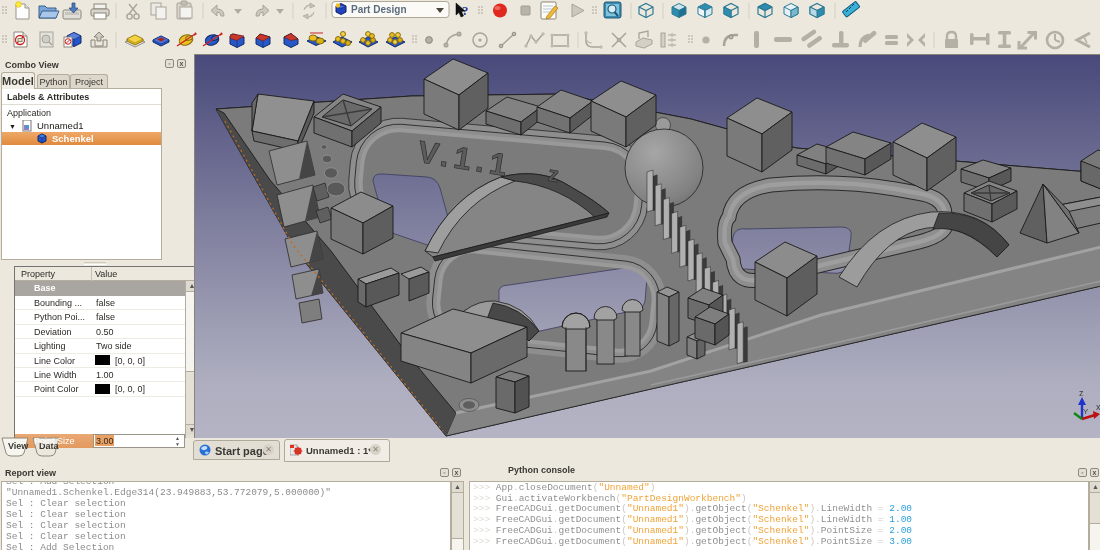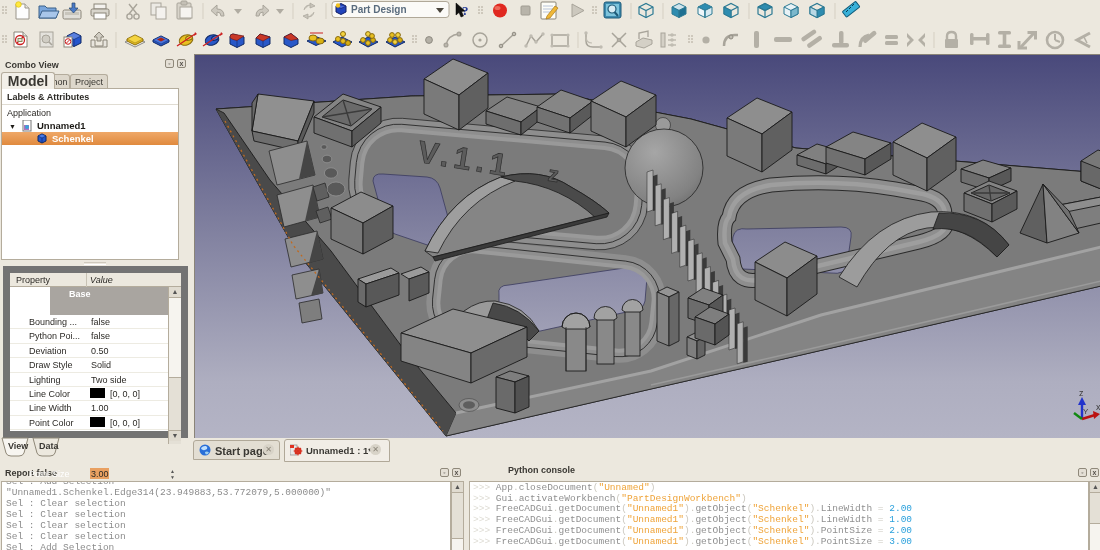--- a/index.html
+++ b/index.html
@@ -394,70 +394,66 @@
         <path d="M16,1 L3,8 L16,15" fill="none" stroke="#b4b0a6" stroke-width="3"></path>
         <path d="M10,5 L13,11" stroke="#b4b0a6" stroke-width="1.6"></path>
       </g>
 </svg>
 
 <div class="abs" id="leftdock" style="left:0;top:54px;width:193px;height:408px;background:#ece8de;">
   <div class="abs panelhead" style="left:5px;top:6px;">Combo View</div>
   <div class="winbtn" style="left:165px;top:5px;">◦</div>
   <div class="winbtn" style="left:177px;top:5px;">x</div>
 
-  <div class="abs" style="left:1px;top:18px;width:54px;height:17px;background:#f2efe8;border:1px solid #b4ac9c;border-bottom:none;border-radius:3px 3px 0 0;font-size:14px;font-weight:bold;color:#3a3833;text-align:center;line-height:16px;z-index:2;">Model</div>
+  <div class="abs" style="left:1px;top:18px;width:34px;height:17px;background:#f2efe8;border:1px solid #b4ac9c;border-bottom:none;border-radius:3px 3px 0 0;font-size:11px;font-weight:bold;color:#3a3833;text-align:center;line-height:16px;z-index:2;">Model</div>
   <div class="abs" style="left:37px;top:20px;width:33px;height:15px;background:#ddd7cb;border:1px solid #b4ac9c;border-bottom:none;border-radius:3px 3px 0 0;font-size:9px;color:#3a3833;text-align:center;line-height:15px;">Python</div>
   <div class="abs" style="left:70px;top:20px;width:38px;height:15px;background:#ddd7cb;border:1px solid #b4ac9c;border-bottom:none;border-radius:3px 3px 0 0;font-size:9px;color:#3a3833;text-align:center;line-height:15px;">Project</div>
 
-  <div class="abs" style="left:1px;top:34px;width:178px;height:172px;background:#fff;border:1px solid #b4ac9c;">
+  <div class="abs" style="left:1px;top:34px;width:161px;height:172px;background:#fff;border:1px solid #b4ac9c;">
     <div style="font-size:9px;font-weight:bold;color:#2c2a26;padding:3px 0 2px 5px;border-bottom:1px solid #e0dcd2;">Labels &amp; Attributes</div>
     <div style="font-size:9px;color:#2c2a26;padding:3px 0 1px 5px;">Application</div>
-    <div style="font-size:9.5px;font-weight:bold;color:#1c1a16;padding:1px 0 1px 5px;position:relative;height:13px;text-align:right;">
+    <div style="font-size:9.5px;font-weight:normal;color:#1c1a16;padding:1px 0 1px 5px;position:relative;height:13px;text-align:right;">
       <span style="font-size:7px;position:absolute;left:7px;top:4px;">▼</span>
       <svg width="11" height="12" style="position:absolute;left:20px;top:1px;">
             <rect x="1" y="0" width="8" height="11" fill="#fff" stroke="#777"></rect>
             <rect x="2" y="5" width="5" height="5" fill="#b070c0"></rect>
             <circle cx="5" cy="7" r="2" fill="#3aa0d8"></circle>
           </svg>
       <span style="position:absolute;left:35px;top:1px;">Unnamed1</span>
     </div>
     <div style="position:relative;height:13px;background:linear-gradient(#efa868,#e08a3e);">
       <svg width="12" height="12" style="position:absolute;left:34px;top:0px;">
             <path d="M2,4 L6,2 L10,4 L10,9 L6,11 L2,9 Z" fill="#2255cc" stroke="#112a66"></path>
             <path d="M2,4 L6,6 L10,4 L6,2 Z" fill="#4a7ae8" stroke="#112a66" stroke-width="0.6"></path>
             <path d="M6,6 L6,11" stroke="#112a66" stroke-width="0.6"></path>
           </svg>
       <span style="position:absolute;left:50px;top:1px;font-size:9.5px;font-weight:bold;color:#fff;">Schenkel</span>
     </div>
   </div>
 
   <div class="abs" style="left:84px;top:208px;width:22px;height:3px;border-top:1px solid #cfc9bd;border-bottom:1px solid #fff;"></div>
 
-  <div class="abs" id="propgrid" style="left:3px;top:212px;width:185px;height:172px;background:#fff;border:7px solid #737373;font-size:9px;color:#2c2a26;">
+  <div class="abs" id="propgrid" style="left:14px;top:212px;width:185px;height:172px;background:#fff;border:1px solid #737373;font-size:9px;color:#2c2a26;">
     <div style="height:14px;background:#ece8de;border-bottom:1px solid #b4ac9c;position:relative;">
       <span style="position:absolute;left:6px;top:2px;">Property</span>
-      <span style="position:absolute;left:80px;top:2px;font-style:italic;">Value</span>
+      <span style="position:absolute;left:80px;top:2px;">Value</span>
       <div style="position:absolute;left:76px;top:0;width:1px;height:14px;background:#c8c2b4;"></div>
     </div>
-    <div style="height:28px;background:#a9a5a0;color:#fff;font-weight:bold;padding:2px 0 0 19px;margin-left:40px;">Base</div>
+    <div style="height:15px;background:#a9a5a0;color:#fff;font-weight:bold;padding:2px 0 0 19px;">Base</div>
     <div class="prow">
           <span class="pl">Bounding ...</span>
           <span class="pv">false</span>
         </div>
     <div class="prow">
           <span class="pl">Python Poi...</span>
           <span class="pv">false</span>
         </div>
     <div class="prow">
           <span class="pl">Deviation</span>
           <span class="pv">0.50</span>
-        </div>
-    <div class="prow">
-          <span class="pl">Draw Style</span>
-          <span class="pv">Solid</span>
         </div>
     <div class="prow">
           <span class="pl">Lighting</span>
           <span class="pv">Two side</span>
         </div>
     <div class="prow">
           <span class="pl">Line Color</span>
           <span class="sw"></span>
           <span class="pv" style="left:100px;">[0, 0, 0]</span>
         </div>
@@ -748,21 +744,21 @@
         <path d="M0,2 L4,2 L4,5 L0,5Z" fill="#e03020"></path>
         <circle cx="8" cy="8" r="3.6" fill="#d83020"></circle>
         <circle cx="8" cy="8" r="1.4" fill="#f1ede6"></circle>
         <path d="M8,3.6 L8,12.4 M3.6,8 L12.4,8 M5,5 L11,11 M11,5 L5,11" stroke="#d83020" stroke-width="1.1"></path>
       </svg>
   <span class="abs" style="left:116px;top:7px;font-size:9.5px;font-weight:bold;color:#3a3833;">Unnamed1 : 1*</span>
   <span class="abs" style="left:180px;top:6px;width:11px;height:11px;border-radius:6px;background:#d8d3c8;color:#8a8478;font-size:8px;text-align:center;line-height:11px;">✕</span>
 </div>
 
 <div class="abs" style="left:0;top:462px;width:466px;height:88px;background:#ece8de;">
-  <div class="abs panelhead" style="left:5px;top:6px;">Report false</div>
+  <div class="abs panelhead" style="left:5px;top:6px;">Report view</div>
   <div class="winbtn" style="left:440px;top:6px;">◦</div>
   <div class="winbtn" style="left:452px;top:6px;">x</div>
   <div class="abs mono" id="reportbody" style="left:1px;top:19px;width:450px;height:69px;background:#fff;border:1px solid #b4ac9c;border-bottom:none;overflow:hidden;font-size:9.5px;line-height:11px;color:#8c8c8c;white-space:pre;"><div style="margin:-6px 0 0 4px;">Sel : Add Selection
 "Unnamed1.Schenkel.Edge314(23.949883,53.772079,5.000000)"
 Sel : Clear selection
 Sel : Clear selection
 Sel : Clear selection
 Sel : Clear selection
 Sel : Add Selection</div></div>
   <div class="abs" style="left:451px;top:19px;width:13px;height:69px;background:#e4e0d6;border:1px solid #b4ac9c;border-bottom:none;">

